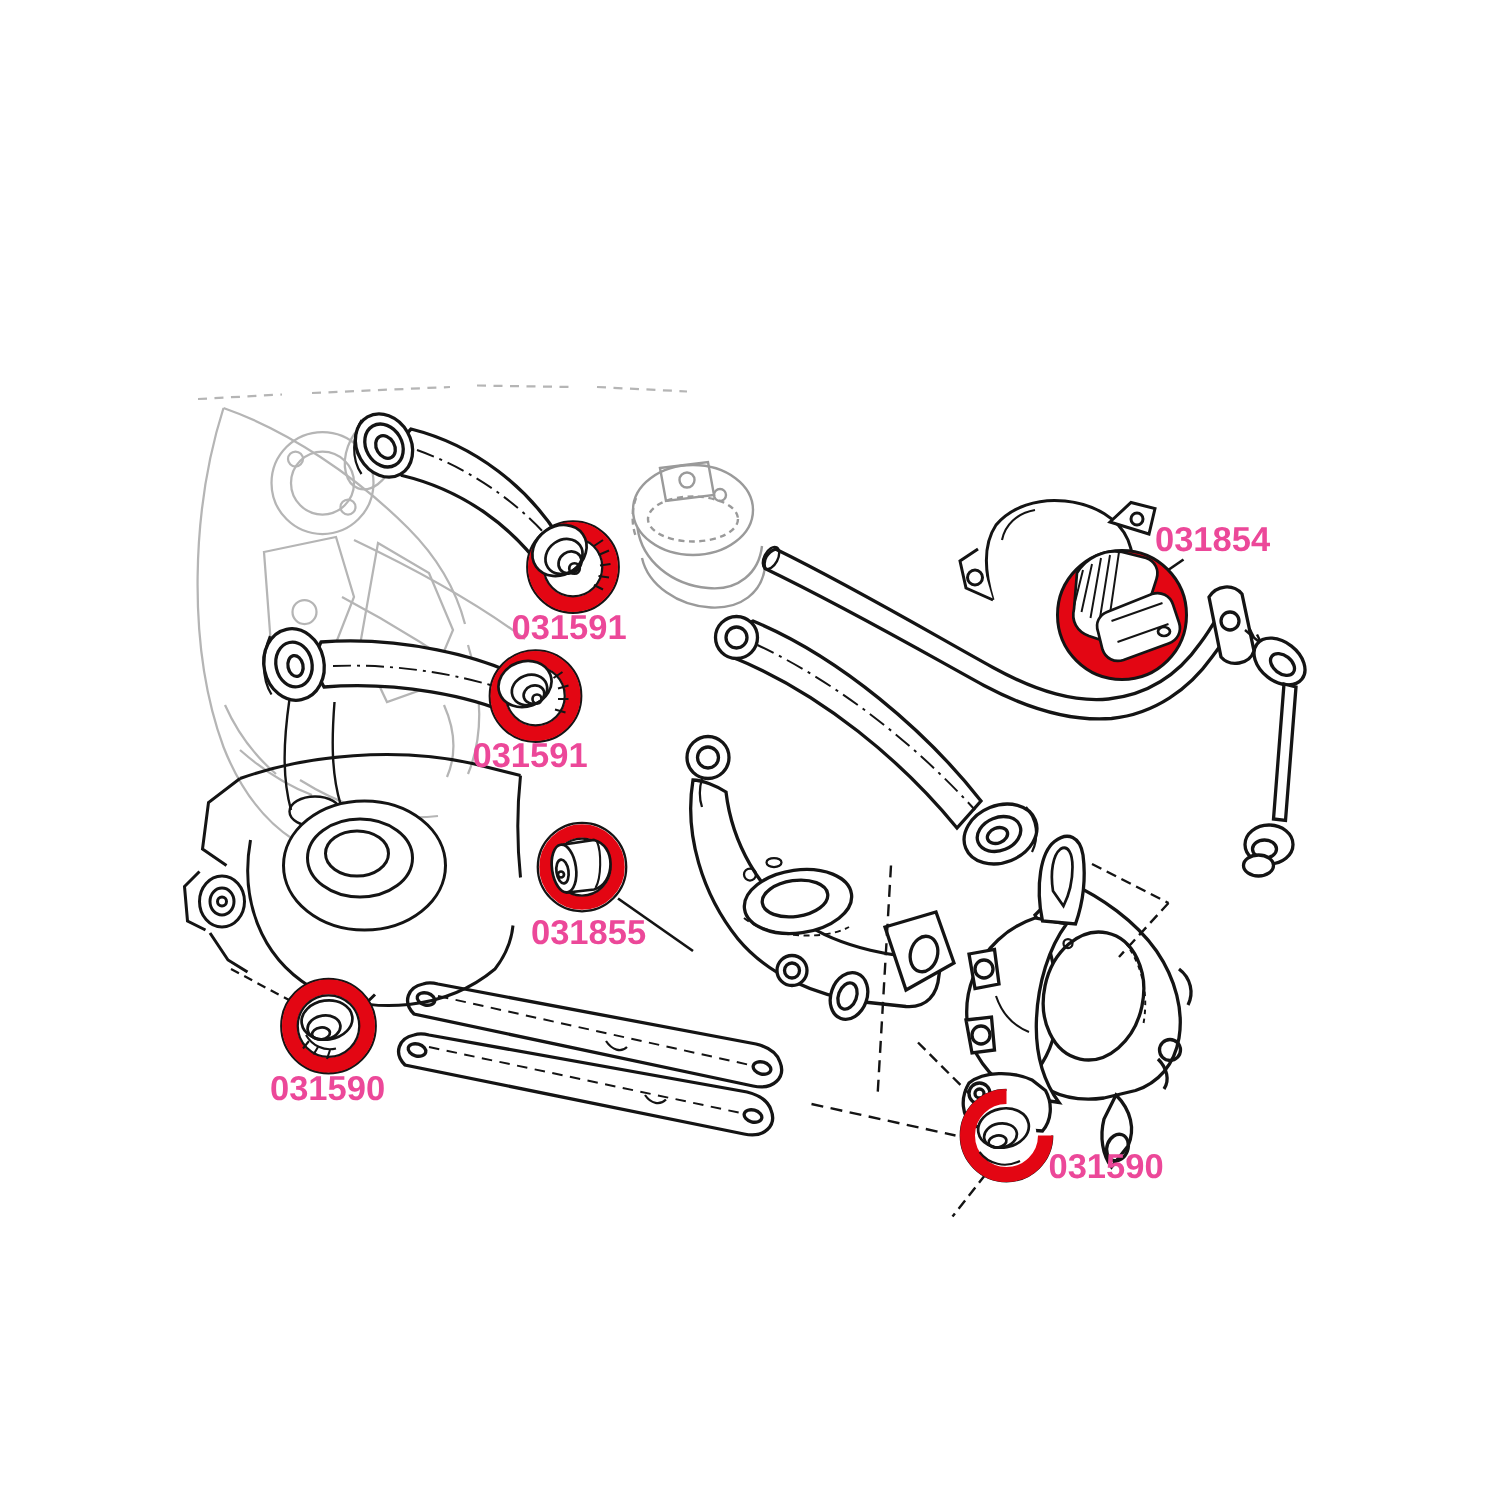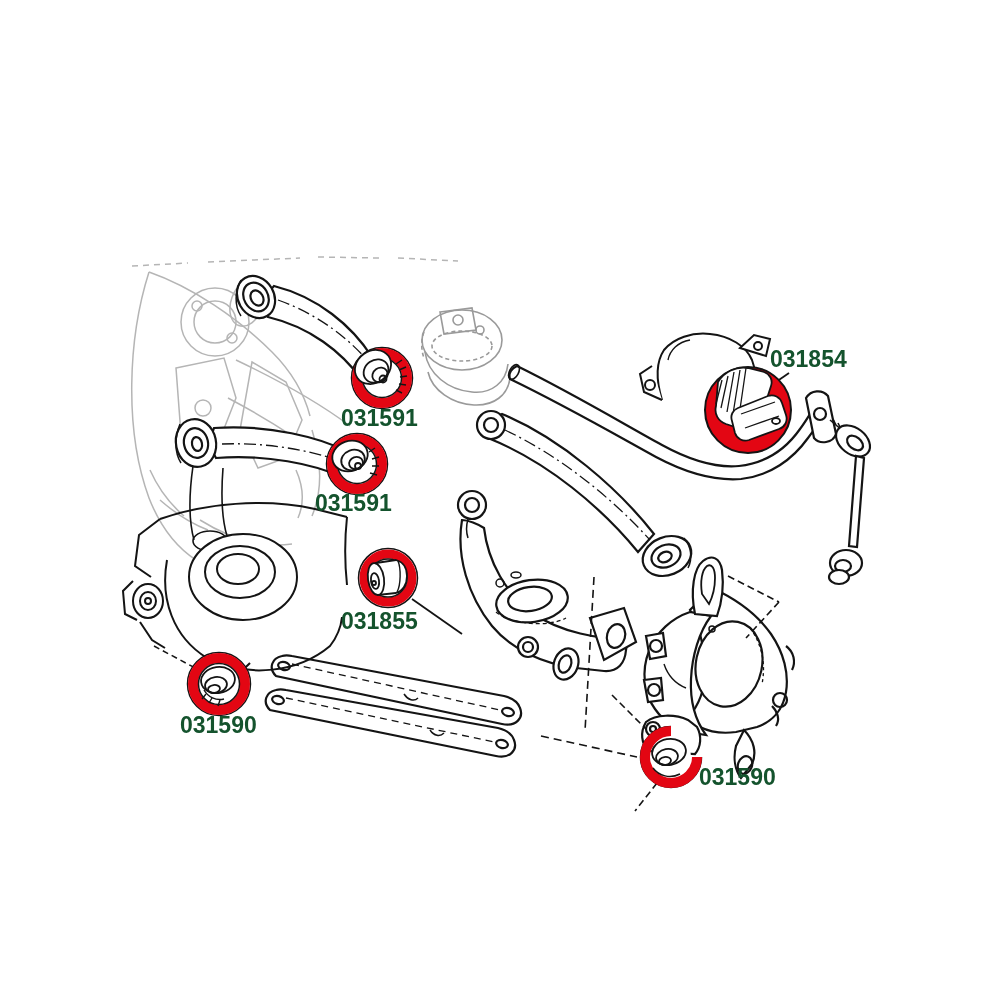--- a/index.html
+++ b/index.html
@@ -1,19 +1,19 @@
 <!DOCTYPE html>
 <html><head>
 <meta charset="utf-8">
 <style>
   html,body{margin:0;padding:0;background:#fff;}
   .stage{position:relative;width:1000px;height:1000px;background:#fff;overflow:hidden;
          font-family:"Liberation Sans","DejaVu Sans",sans-serif;}
   .stage svg{position:absolute;left:0;top:0;}
-  .part-label{position:absolute;font-weight:bold;font-size:23px;line-height:1;color:#14532d;
+  .part-label{position:absolute;font-weight:bold;font-size:23px;line-height:1;color:#ec4899;
               letter-spacing:0px;white-space:nowrap;}
 </style>
 </head>
 <body>
 
 <div class="stage">
 <svg width="1000" height="1000" viewBox="0 0 1000 1000">
 
   <g stroke="#b5b5b5" fill="none" stroke-width="1.5">
     <path d="M132,266 L188,263 M208,262 L300,258 M318,257 L380,258 M398,258 L458,261" stroke-dasharray="6 5"></path>
@@ -257,16 +257,16 @@
         <ellipse cx="665" cy="761" rx="6" ry="4" transform="rotate(-10 665 761)"></ellipse>
         <path d="M653,768 C659,776 670,779 680,774" stroke-width="1.4"></path>
       </g>
     </g>
   </g>
 </svg>
 
   <div class="part-label" style="left:341px;top:407px">031591</div>
   <div class="part-label" style="left:315px;top:492px">031591</div>
   <div class="part-label" style="left:770px;top:348px">031854</div>
-  <div class="part-label" style="left:341px;top:610px">031855</div>
+  <div class="part-label" style="left:354px;top:610px">031855</div>
   <div class="part-label" style="left:180px;top:714px">031590</div>
   <div class="part-label" style="left:699px;top:766px">031590</div>
 </div>
 
 </body></html>

